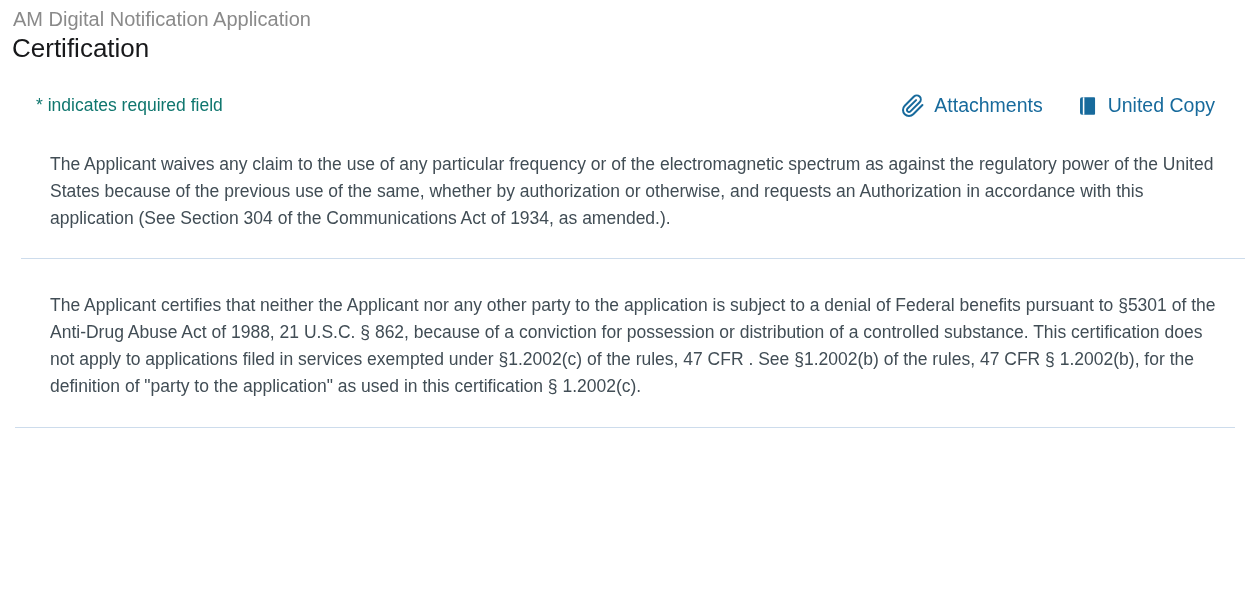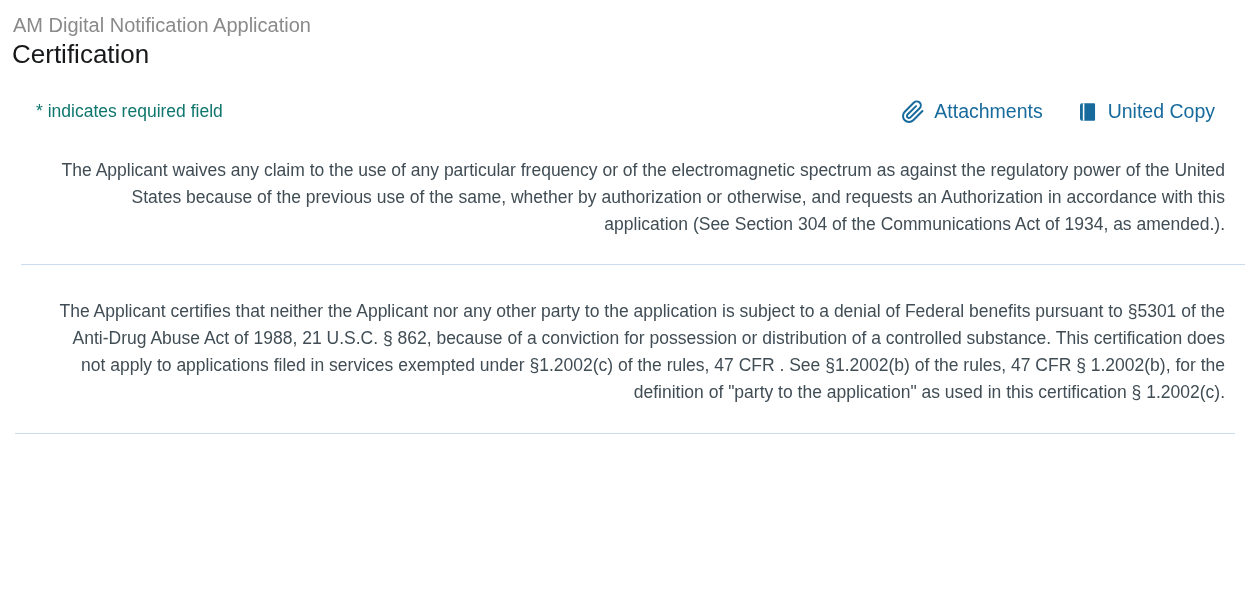--- a/index.html
+++ b/index.html
@@ -11,21 +11,21 @@
     --title-black:#17181a;
   }
   *{box-sizing:border-box;}
   html,body{margin:0;padding:0;}
   body{
     width:1250px;height:591px;overflow:hidden;
     background:#ffffff;
     font-family:"Liberation Sans", sans-serif;
     color:var(--body-text);
   }
-  .page{padding-top:13px;}
+  .page{padding-top:7px;}
   .app-subtitle{
     margin:0 0 0 13px;
     font-size:20px;
     font-weight:400;
     color:var(--muted-gray);
     line-height:1.2;
   }
   .page-title{
     margin:3px 0 0 12px;
     font-size:26px;
@@ -63,21 +63,20 @@
     font-size:21px;
     font-weight:700;
     color:var(--heading-gray);
   }
   .statement{
     margin:33px 25px 0 50px;
     max-width:1178px;
     font-size:17.5px;
     line-height:27px;
     color:var(--body-text);
-    text-align:right;
   }
   .statement + .statement{margin-top:19px;}
   .divider{
     border:0;
     border-top:1px solid var(--divider);
     height:0;
     margin:26px 5px 0 21px;
   }
   .divider.mid{margin:26px 5px 28px 21px;}
   .divider.bottom{margin:27px 15px 0 15px;}

